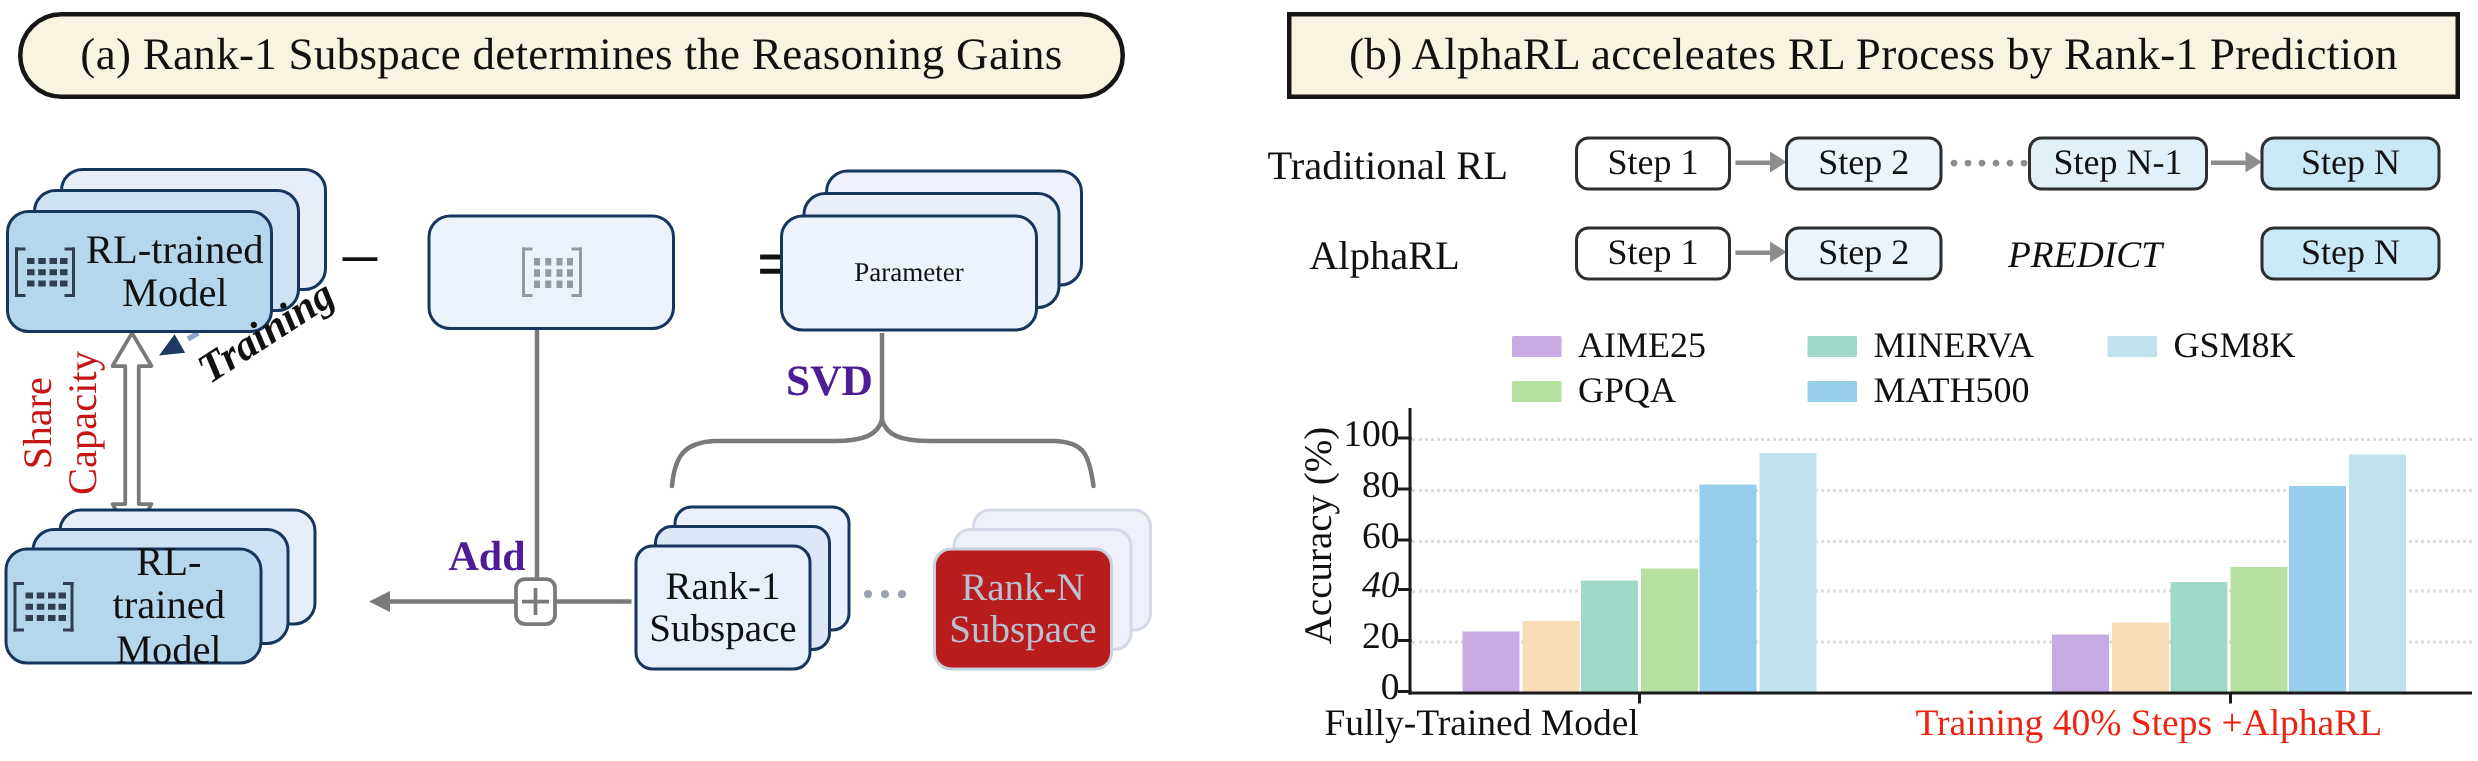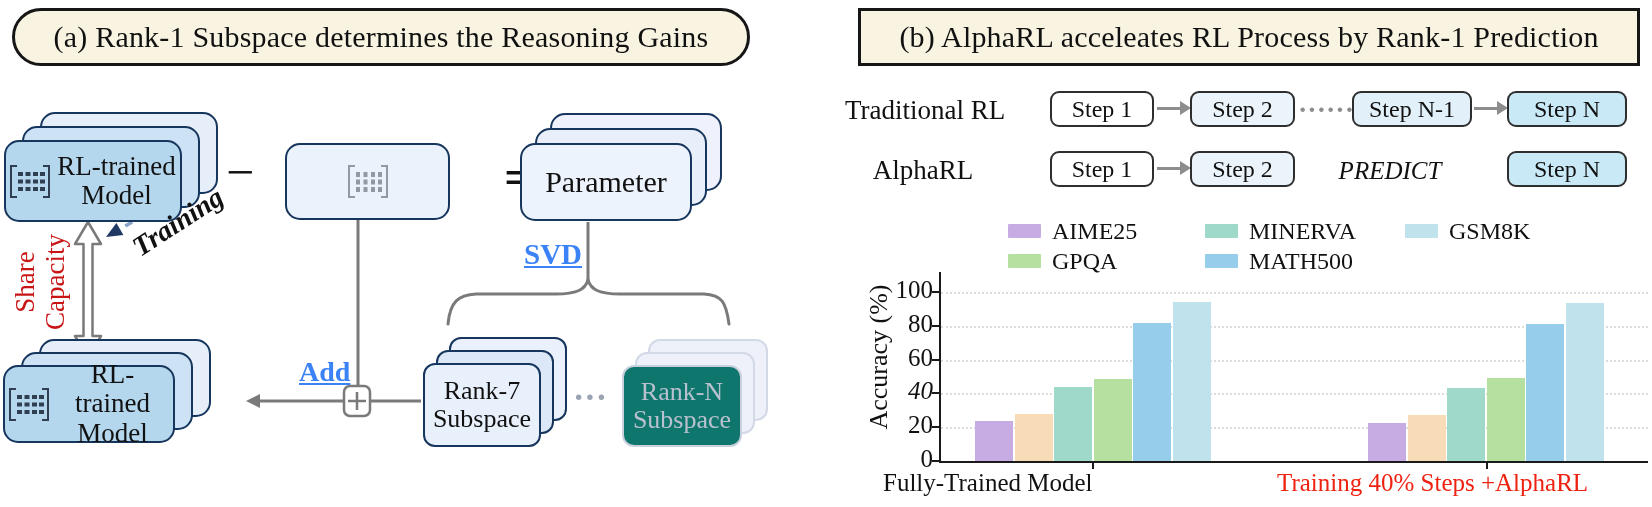--- a/index.html
+++ b/index.html
@@ -18,21 +18,21 @@
   
   .m-icon{position:relative;width:40px;height:33px;flex:0 0 auto;}
   .m-icon::before{content:"";position:absolute;left:0;top:0;bottom:0;width:7px;
                   border:2.5px solid currentColor;border-right:none;box-sizing:border-box;}
   .m-icon::after{content:"";position:absolute;right:0;top:0;bottom:0;width:7px;
                  border:2.5px solid currentColor;border-left:none;box-sizing:border-box;}
   .m-dots{position:absolute;left:8px;top:7px;width:4.5px;height:4.5px;background:currentColor;
           box-shadow:7.5px 0 0 currentColor,15px 0 0 currentColor,22px 0 0 currentColor,
                      0 7.5px 0 currentColor,7.5px 7.5px 0 currentColor,15px 7.5px 0 currentColor,22px 7.5px 0 currentColor,
                      0 15px 0 currentColor,7.5px 15px 0 currentColor,15px 15px 0 currentColor,22px 15px 0 currentColor;}
-  .gray-label{position:absolute;color:#3b82f6;font-weight:bold;text-decoration:underline;}
+  .gray-label{position:absolute;color:#4c1d95;font-weight:bold;}
   
   .step{position:absolute;height:36px;border:2.2px solid #2e2e2e;border-radius:9px;
         display:flex;align-items:center;justify-content:center;font-size:24px;box-sizing:border-box;}
   .harrow{position:absolute;height:2.6px;background:#8d8d8d;}
   .harrow::after{content:"";position:absolute;right:-10px;top:50%;transform:translateY(-50%);
                  border-left:11px solid #8d8d8d;border-top:7px solid transparent;border-bottom:7px solid transparent;}
   .row-label{position:absolute;font-size:27px;font-family:Liberation Serif, serif;}
   
   .legend{position:absolute;left:1008px;top:216px;display:grid;grid-auto-flow:column;
           grid-template-rows:repeat(2,30px);grid-template-columns:151px 154px auto;column-gap:46px;}
@@ -112,44 +112,44 @@
       </div>
     </div>
 
     <div class="abs" style="left:495px;top:148px;width:46px;height:56px;font-size:48px;font-weight:bold;display:flex;align-items:center;justify-content:center;">=</div>
 
     <div>
       <div class="card" style="left:550px;top:113px;width:172px;height:78px;background:#eff2fc;"></div>
       <div class="card" style="left:535px;top:128px;width:172px;height:78px;background:#e9eefb;"></div>
       <div class="card" style="left:520px;top:143px;width:172px;height:78px;background:#edf3fd;">
         <div class="card-content" style="flex-direction:column;gap:0;justify-content:center;">
-          <span class="card-label" style="font-size:30px;">Parameter</span>
+          <span class="card-label" style="font-size:18px;">Parameter</span>
         </div>
       </div>
     </div>
 
     <div class="gray-label" style="left:524px;top:238px;font-size:29px;">SVD</div>
     <div class="gray-label" style="left:299px;top:356px;font-size:28px;">Add</div>
 
     <div>
       <div class="card" style="left:449px;top:337px;width:118px;height:84px;background:#eaf1fc;border-radius:12px;"></div>
       <div class="card" style="left:436px;top:350px;width:118px;height:84px;background:#dce7f8;border-radius:12px;"></div>
       <div class="card" style="left:423px;top:363px;width:118px;height:84px;background:#e8f0fc;border-radius:12px;">
         <div class="card-content">
-            <span class="card-label" style="font-size:26px;">Rank-7 Subspace</span>
+            <span class="card-label" style="font-size:26px;">Rank-1 Subspace</span>
           </div>
       </div>
     </div>
 
     <div class="abs" style="left:566px;top:378px;width:48px;text-align:center;font-size:34px;font-weight:bold;color:#9aa3b2;">···</div>
 
     <div>
       <div class="card" style="left:648px;top:339px;width:120px;height:82px;background:#eef1f9;border:2px solid #d3d9e6;border-radius:12px;"></div>
       <div class="card" style="left:635px;top:352px;width:120px;height:82px;background:#eef1f9;border:2px solid #d3d9e6;border-radius:12px;"></div>
-      <div class="card" style="left:622px;top:365px;width:120px;height:82px;background:#0f766e;border:2px solid #c9d0de;border-radius:12px;">
+      <div class="card" style="left:622px;top:365px;width:120px;height:82px;background:#b91c1c;border:2px solid #c9d0de;border-radius:12px;">
         <div class="card-content">
             <span class="card-label" style="font-size:26px;color:#b9c1d0;">Rank-N Subspace</span>
           </div>
       </div>
     </div>
   </div>
 
   <div>
 
     <div class="title-box" style="left:858px;top:8px;width:776px;height:52px;">

